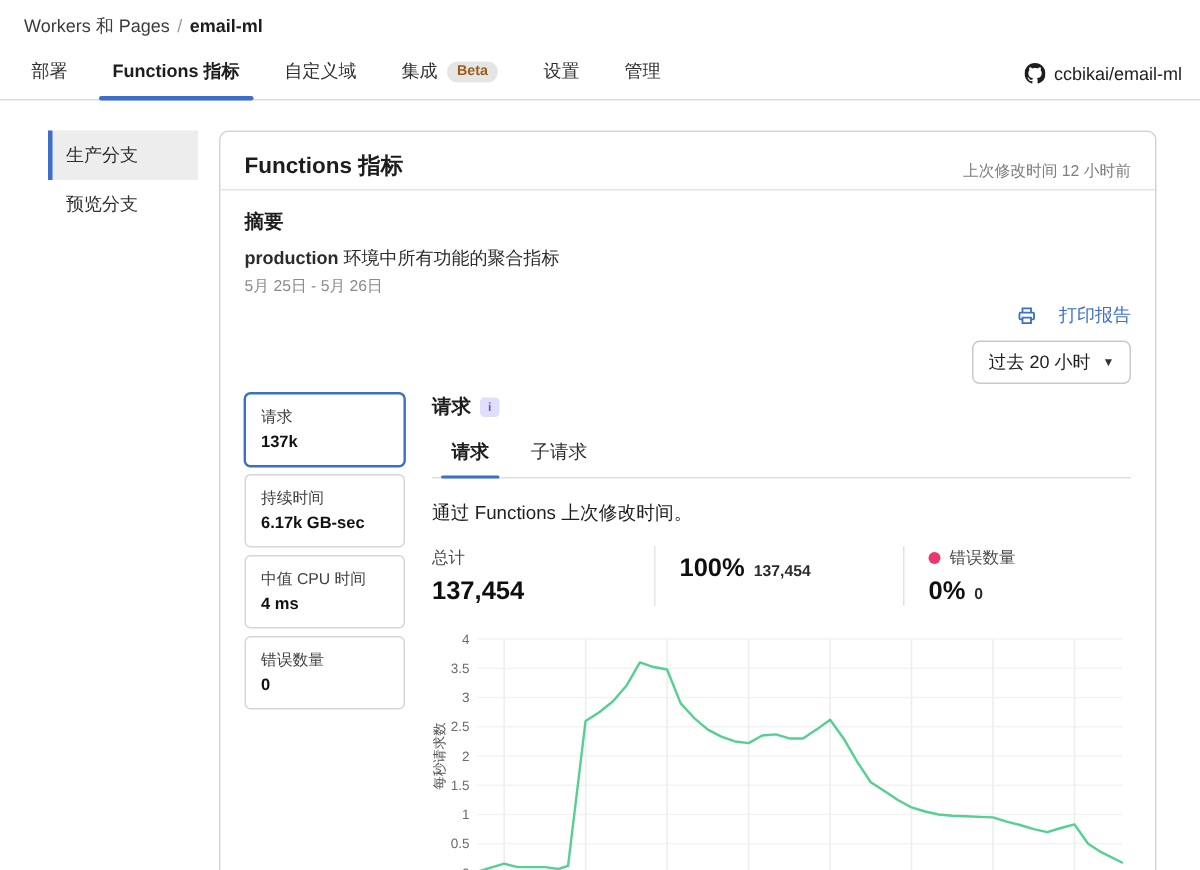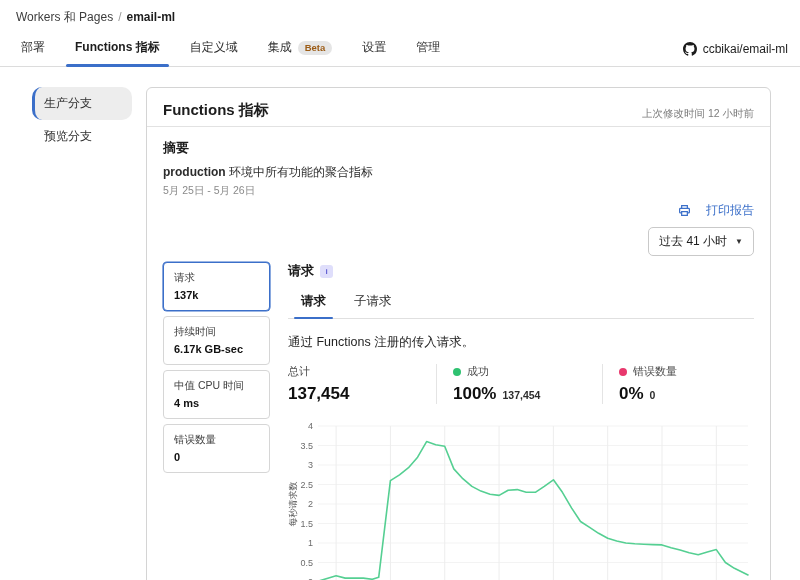--- a/index.html
+++ b/index.html
@@ -15,21 +15,21 @@
   .tabbar { position:relative; display:flex; align-items:center; padding:0 6px; border-bottom:1px solid #dcdcdc; }
   .tab { padding:8px 15px 10px; cursor:pointer; color:#2f2f2f; position:relative; display:flex; align-items:center; gap:6px; white-space:nowrap; }
   .tab.active { font-weight:bold; color:#1d1d1d; }
   .tab.active::after { content:""; position:absolute; left:6px; right:6px; bottom:-1px; height:3px; background:#3b6fc9; border-radius:2px; }
   .beta-badge { background:#e5e5e5; color:#9c5c16; border-radius:9px; font-size:9.5px; padding:1.5px 7px; font-weight:bold; }
   .repo { position:absolute; right:12px; top:50%; transform:translateY(-50%); display:flex; align-items:center; gap:6px; font-size:12px; color:#1d1d1d; cursor:pointer;justify-content:center; }
 
   
   .content { display:flex; padding:20px 30px 0 32px; gap:14px; align-items:flex-start; }
   .sidebar { width:100px; flex-shrink:0; }
-  .side-item { padding:8px 12px; font-size:12px; color:#303030; cursor:pointer;border-radius:10px; }
+  .side-item { padding:8px 12px; font-size:12px; color:#303030; cursor:pointer; }
   .side-item.active { background:#ededed; border-left:3px solid #3b6fc9; padding-left:9px; font-weight:normal; }
 
   .card { flex:1; border:1px solid #d4d4d4; border-radius:6px; background:#fff; min-height:540px; }
   .card-header { position:relative; padding:13px 16px 6px; border-bottom:1px solid #e2e2e2; }
   .card-title { font-size:15px; font-weight:bold; color:#1d1d1d; }
   .last-mod { position:absolute; right:16px; bottom:5px; font-size:10.5px; color:#7d7d7d; }
   .card-body { padding:12px 16px 0; }
 
   .summary-heading { font-weight:bold; font-size:13px; margin-bottom:7px; color:#1d1d1d; }
   .summary-line { font-size:12px; color:#2c2c2c; margin-bottom:3px; }
@@ -137,21 +137,21 @@
                 <rect x="2" y="5.5" width="12" height="5.5" rx="1"></rect>
                 <path d="M4.5 9.5h7V14h-7z" fill="#fff"></path>
               </svg>
           </span>
           <span>打印报告</span>
         </span>
       </div>
 
       <div class="range-row">
         <button class="range-btn">
-          <span>过去 41 小时</span>
+          <span>过去 20 小时</span>
           <span class="caret">▼</span>
         </button>
       </div>
 
       <div class="main-row">
 
         <div class="metric-col">
           <div class="metric-card selected">
             <div class="metric-label">请求</div>
             <div class="metric-value">137k</div>
@@ -172,36 +172,32 @@
 
         <div class="panel">
           <div class="panel-title-row">
             <span>请求</span>
             <span class="info-badge">i</span>
           </div>
           <div class="sub-tabs">
             <div class="sub-tab active"><span>请求</span></div>
             <div class="sub-tab"><span>子请求</span></div>
           </div>
-          <div class="panel-desc">通过 Functions 注册的传入请求。</div>
+          <div class="panel-desc">通过 Functions 上次修改时间。</div>
 
           <div class="stats-row">
             <div class="stat stat-1">
               <div class="stat-label">
                   <span>总计</span>
                 </div>
               <div class="stat-value-row">
                   <span class="stat-value">137,454</span>
                 </div>
             </div>
             <div class="stat stat-2">
-              <div class="stat-label">
-                <span class="dot" style="background: rgb(47, 194, 113);"></span>
-                <span>成功</span>
-              </div>
               <div class="stat-value-row">
                 <span class="stat-value">100%</span>
                 <span class="stat-sub">137,454</span>
               </div>
             </div>
             <div class="stat stat-3">
               <div class="stat-label">
                 <span class="dot" style="background: rgb(232, 56, 109);"></span>
                 <span>错误数量</span>
               </div>

